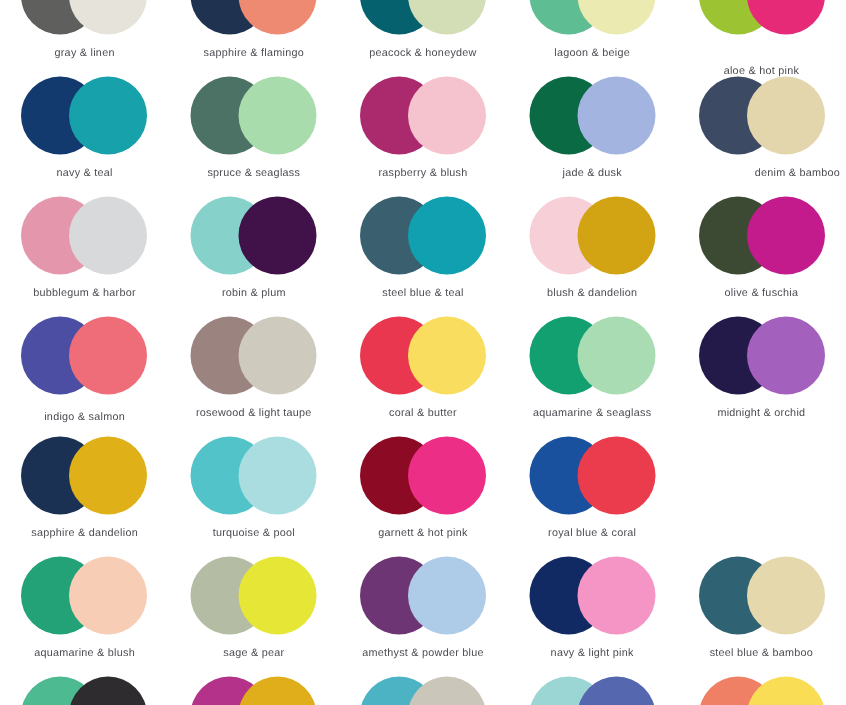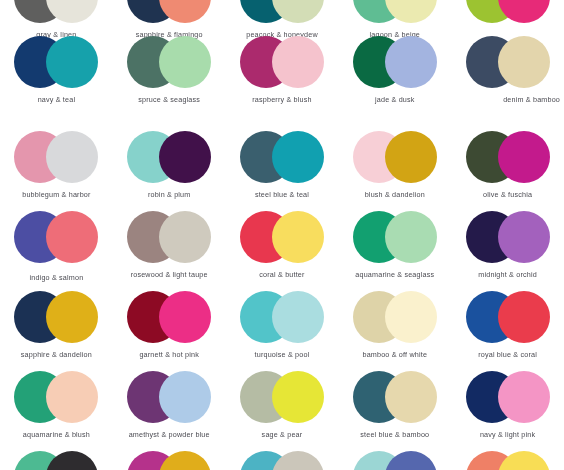--- a/index.html
+++ b/index.html
@@ -100,21 +100,21 @@
         <div class="pair-label" style="color: rgb(75, 75, 82);">lagoon &amp; beige</div>
       </div>
       <div class="palette-cell">
         <div class="swatch-pair">
           <div class="swatch swatch-left" style="background: rgb(156, 195, 49);"></div>
           <div class="swatch swatch-right" style="background: rgb(231, 42, 120);"></div>
         </div>
         <div class="pair-label" style="color: rgb(75, 75, 82); margin-top: 20px;">aloe &amp; hot pink</div>
       </div>
     </div>
-    <div class="palette-row" style="top: 36px; align-items: flex-end;">
+    <div class="palette-row" style="top: 51px; align-items: flex-end;">
       <div class="palette-cell">
         <div class="swatch-pair">
           <div class="swatch swatch-left" style="background: rgb(19, 58, 111);"></div>
           <div class="swatch swatch-right" style="background: rgb(22, 161, 171);"></div>
         </div>
         <div class="pair-label" style="color: rgb(75, 75, 82);">navy &amp; teal</div>
       </div>
       <div class="palette-cell">
         <div class="swatch-pair">
           <div class="swatch swatch-left" style="background: rgb(76, 114, 101);"></div>
@@ -221,82 +221,75 @@
     <div class="palette-row" style="top: 291px;">
       <div class="palette-cell">
         <div class="swatch-pair">
           <div class="swatch swatch-left" style="background: rgb(27, 49, 84);"></div>
           <div class="swatch swatch-right" style="background: rgb(223, 176, 24);"></div>
         </div>
         <div class="pair-label" style="color: rgb(75, 75, 82);">sapphire &amp; dandelion</div>
       </div>
       <div class="palette-cell">
         <div class="swatch-pair">
+          <div class="swatch swatch-left" style="background: rgb(82, 196, 201);"></div>
+          <div class="swatch swatch-right" style="background: rgb(170, 221, 224);"></div>
+        </div>
+        <div class="pair-label" style="color: rgb(75, 75, 82);">turquoise &amp; pool</div>
+      </div>
+      <div class="palette-cell">
+        <div class="swatch-pair">
           <div class="swatch swatch-left" style="background: rgb(141, 10, 36);"></div>
           <div class="swatch swatch-right" style="background: rgb(236, 46, 134);"></div>
         </div>
         <div class="pair-label" style="color: rgb(75, 75, 82);">garnett &amp; hot pink</div>
       </div>
       <div class="palette-cell">
         <div class="swatch-pair">
-          <div class="swatch swatch-left" style="background: rgb(82, 196, 201);"></div>
-          <div class="swatch swatch-right" style="background: rgb(170, 221, 224);"></div>
-        </div>
-        <div class="pair-label" style="color: rgb(75, 75, 82);">turquoise &amp; pool</div>
-      </div>
-      <div class="palette-cell">
-        <div class="swatch-pair">
-          <div class="swatch swatch-left" style="background: rgb(222, 211, 168);"></div>
-          <div class="swatch swatch-right" style="background: rgb(250, 241, 205);"></div>
-        </div>
-        <div class="pair-label" style="color: rgb(75, 75, 82);">bamboo &amp; off white</div>
-      </div>
-      <div class="palette-cell">
-        <div class="swatch-pair">
           <div class="swatch swatch-left" style="background: rgb(26, 81, 158);"></div>
           <div class="swatch swatch-right" style="background: rgb(234, 60, 76);"></div>
         </div>
         <div class="pair-label" style="color: rgb(75, 75, 82);">royal blue &amp; coral</div>
       </div>
     </div>
     <div class="palette-row" style="top: 371px;">
       <div class="palette-cell">
         <div class="swatch-pair">
           <div class="swatch swatch-left" style="background: rgb(35, 161, 119);"></div>
           <div class="swatch swatch-right" style="background: rgb(247, 205, 181);"></div>
         </div>
         <div class="pair-label" style="color: rgb(75, 75, 82);">aquamarine &amp; blush</div>
       </div>
       <div class="palette-cell">
         <div class="swatch-pair">
+          <div class="swatch swatch-left" style="background: rgb(181, 188, 164);"></div>
+          <div class="swatch swatch-right" style="background: rgb(230, 230, 54);"></div>
+        </div>
+        <div class="pair-label" style="color: rgb(75, 75, 82);">sage &amp; pear</div>
+      </div>
+      <div class="palette-cell">
+        <div class="swatch-pair">
           <div class="swatch swatch-left" style="background: rgb(109, 53, 115);"></div>
           <div class="swatch swatch-right" style="background: rgb(174, 203, 232);"></div>
         </div>
         <div class="pair-label" style="color: rgb(75, 75, 82);">amethyst &amp; powder blue</div>
       </div>
       <div class="palette-cell">
         <div class="swatch-pair">
-          <div class="swatch swatch-left" style="background: rgb(181, 188, 164);"></div>
-          <div class="swatch swatch-right" style="background: rgb(230, 230, 54);"></div>
-        </div>
-        <div class="pair-label" style="color: rgb(75, 75, 82);">sage &amp; pear</div>
+          <div class="swatch swatch-left" style="background: rgb(18, 42, 99);"></div>
+          <div class="swatch swatch-right" style="background: rgb(244, 149, 197);"></div>
+        </div>
+        <div class="pair-label" style="color: rgb(75, 75, 82);">navy &amp; light pink</div>
       </div>
       <div class="palette-cell">
         <div class="swatch-pair">
           <div class="swatch swatch-left" style="background: rgb(47, 98, 114);"></div>
           <div class="swatch swatch-right" style="background: rgb(230, 216, 173);"></div>
         </div>
         <div class="pair-label" style="color: rgb(75, 75, 82);">steel blue &amp; bamboo</div>
-      </div>
-      <div class="palette-cell">
-        <div class="swatch-pair">
-          <div class="swatch swatch-left" style="background: rgb(18, 42, 99);"></div>
-          <div class="swatch swatch-right" style="background: rgb(244, 149, 197);"></div>
-        </div>
-        <div class="pair-label" style="color: rgb(75, 75, 82);">navy &amp; light pink</div>
       </div>
     </div>
     <div class="palette-row" style="top: 451px;">
       <div class="palette-cell">
         <div class="swatch-pair">
           <div class="swatch swatch-left" style="background: rgb(77, 186, 146);"></div>
           <div class="swatch swatch-right" style="background: rgb(46, 44, 47);"></div>
         </div>
         <div class="pair-label" style="color: rgb(75, 75, 82);"></div>
       </div>

